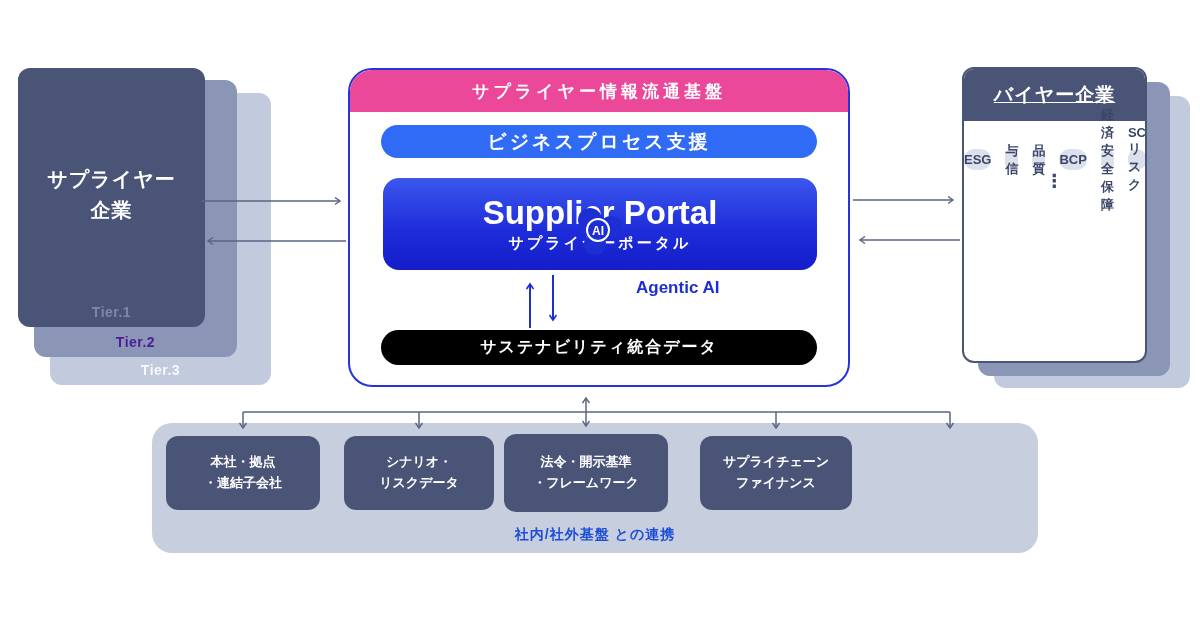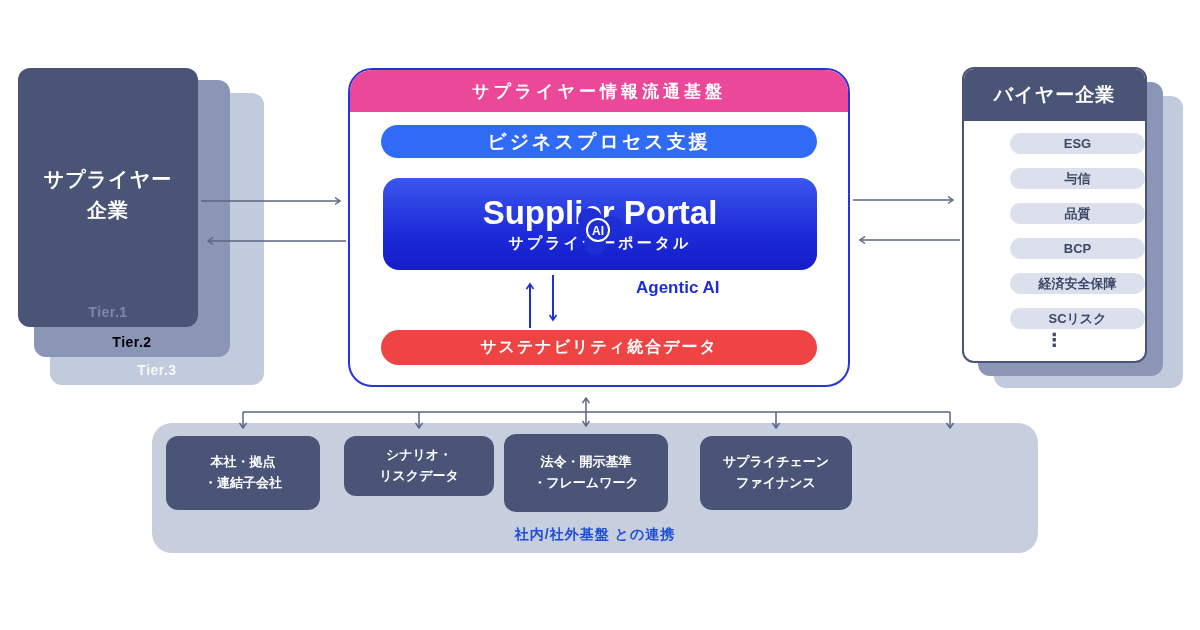--- a/index.html
+++ b/index.html
@@ -3,34 +3,34 @@
 <meta charset="utf-8">
 <style>
   html,body{margin:0;padding:0;background:#ffffff;}
   .canvas{
     position:relative;width:1200px;height:630px;background:#ffffff;overflow:hidden;
     font-family:"Liberation Sans","DejaVu Sans",sans-serif;
   }
   .abs{position:absolute;}
 
   
-  .card{border-radius:12px;}
+  .card{border-radius:12px;padding-left:7px;}
   .supplier-back{left:50px;top:93px;width:214px;height:292px;background:#c2cade;}
   .supplier-mid{left:34px;top:80px;width:196px;height:277px;background:#8b96b7;}
   .supplier-front{left:18px;top:68px;width:180px;height:259px;background:#4a5477;}
   .supplier-title{
     position:absolute;left:0;right:0;top:96px;text-align:center;color:#ffffff;
     font-size:20px;font-weight:bold;line-height:1.55;letter-spacing:1px;
   }
   .tier-label{
     position:absolute;left:0;right:0;bottom:7px;text-align:center;
     font-size:14px;font-weight:bold;letter-spacing:.5px;
   }
   .tier1{color:#7e89a9;}
-  .tier2{color:#000000;}
+  .tier2{color:#4c1d95;}
   .tier3{color:#f7f9fc;}
 
   
   .platform-box{
     left:348px;top:68px;width:502px;height:319px;background:#ffffff;
     border:2px solid #2634dd;border-radius:24px;box-sizing:border-box;overflow:hidden;
   }
   .platform-header{
     position:absolute;left:0;top:0;right:0;height:42px;background:#ec4899;
     display:flex;align-items:center;justify-content:center;color:#ffffff;
@@ -48,57 +48,57 @@
     color:#ffffff;
   }
   .portal-title{font-size:33px;font-weight:bold;line-height:1.1;}
   .portal-subtitle{font-size:15px;font-weight:bold;letter-spacing:3px;margin-top:3px;}
   .agentic-label{
     position:absolute;left:286px;top:206px;height:24px;line-height:24px;
     color:#1d2ed4;font-size:17px;font-weight:bold;
   }
   .ai-icon{position:absolute;left:220px;top:134px;width:58px;height:56px;}
   .data-pill{
-    position:absolute;left:31px;top:260px;width:436px;height:35px;background:#ef4444;
+    position:absolute;left:31px;top:260px;width:436px;height:35px;background:#000000;
     border-radius:18px;display:flex;align-items:center;justify-content:center;
     color:#ffffff;font-size:16px;font-weight:bold;letter-spacing:2px;
   }
 
   
   .buyer-back{left:994px;top:96px;width:189px;height:292px;background:#c2cade;}
   .buyer-mid{left:978px;top:82px;width:185px;height:294px;background:#8b96b7;}
   .buyer-front{
     left:962px;top:67px;width:185px;height:296px;background:#ffffff;
     border:2px solid #4a5477;border-radius:12px;box-sizing:border-box;overflow:hidden;
   }
   .buyer-header{
     height:52px;background:#4a5477;display:flex;align-items:center;justify-content:center;
-    color:#ffffff;font-size:19px;font-weight:bold;letter-spacing:1px;
-  }
-  .buyer-list{display:flex;flex-direction:column;align-items:flex-end;gap:14px;padding-top:12px;}
+    color:#ffffff;font-size:19px;font-weight:bold;letter-spacing:1px;text-decoration:underline;
+  }
+  .buyer-list{display:flex;flex-direction:row;align-items:flex-end;gap:14px;padding-top:28px;}
   .buyer-pill{
     width:135px;height:21px;background:#dbe0ec;border-radius:11px;
     display:flex;align-items:center;justify-content:center;
     color:#3c4768;font-size:13px;font-weight:bold;
   }
   .buyer-ellipsis{
     text-align:center;color:#3c4768;font-size:18px;font-weight:bold;margin-top:2px;line-height:1;
   }
 
   
   .integration-container{
     left:152px;top:423px;width:886px;height:130px;background:#c7cede;border-radius:20px;
   }
   .int-box{
     position:absolute;background:#4a5477;border-radius:12px;
     display:flex;flex-direction:column;align-items:center;justify-content:center;
     color:#ffffff;font-size:13px;font-weight:bold;line-height:1.6;text-align:center;
   }
   .int-box-1{left:166px;top:436px;width:154px;height:74px;}
-  .int-box-2{left:344px;top:436px;width:150px;height:60px;}
+  .int-box-2{left:344px;top:436px;width:150px;height:74px;}
   .int-box-3{left:504px;top:434px;width:164px;height:78px;}
   .int-box-4{left:700px;top:436px;width:152px;height:74px;}
   .int-box-5{left:873px;top:436px;width:154px;height:74px;}
   .integration-caption{
     position:absolute;left:152px;top:526px;width:886px;text-align:center;
     color:#1d4ed8;font-size:14px;font-weight:bold;letter-spacing:1px;
   }
 
   .arrows-layer{position:absolute;left:0;top:0;width:1200px;height:630px;pointer-events:none;}
 </style>

